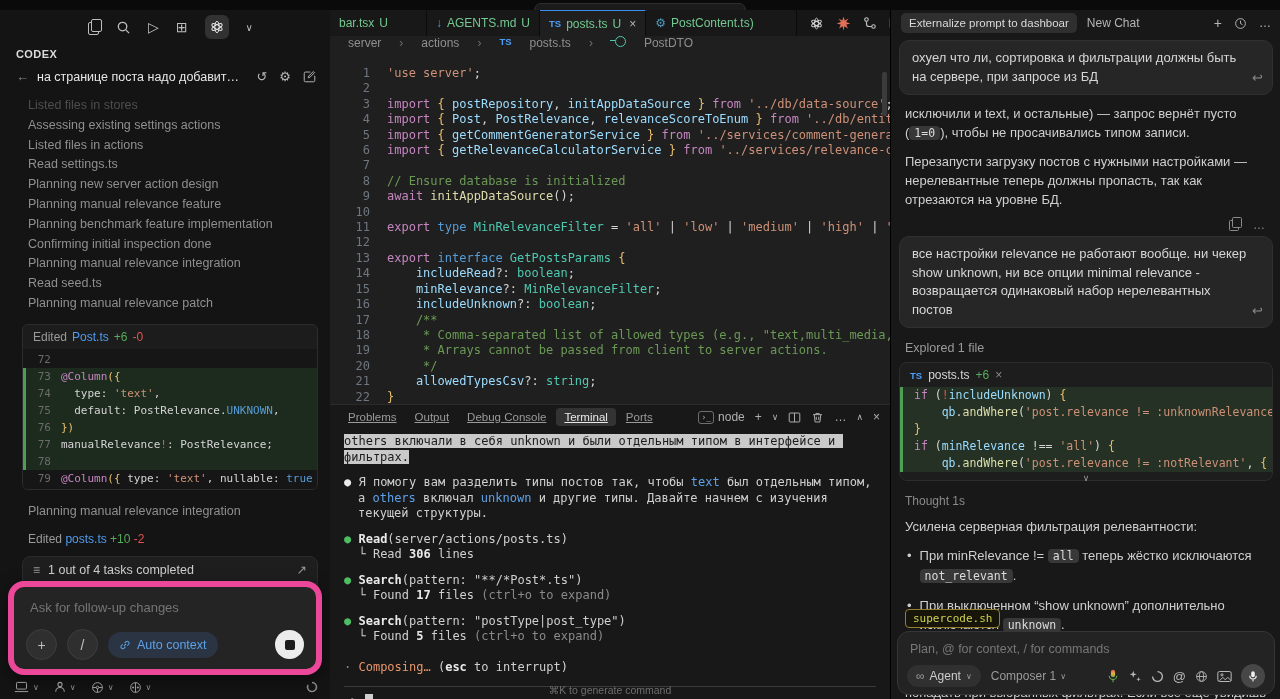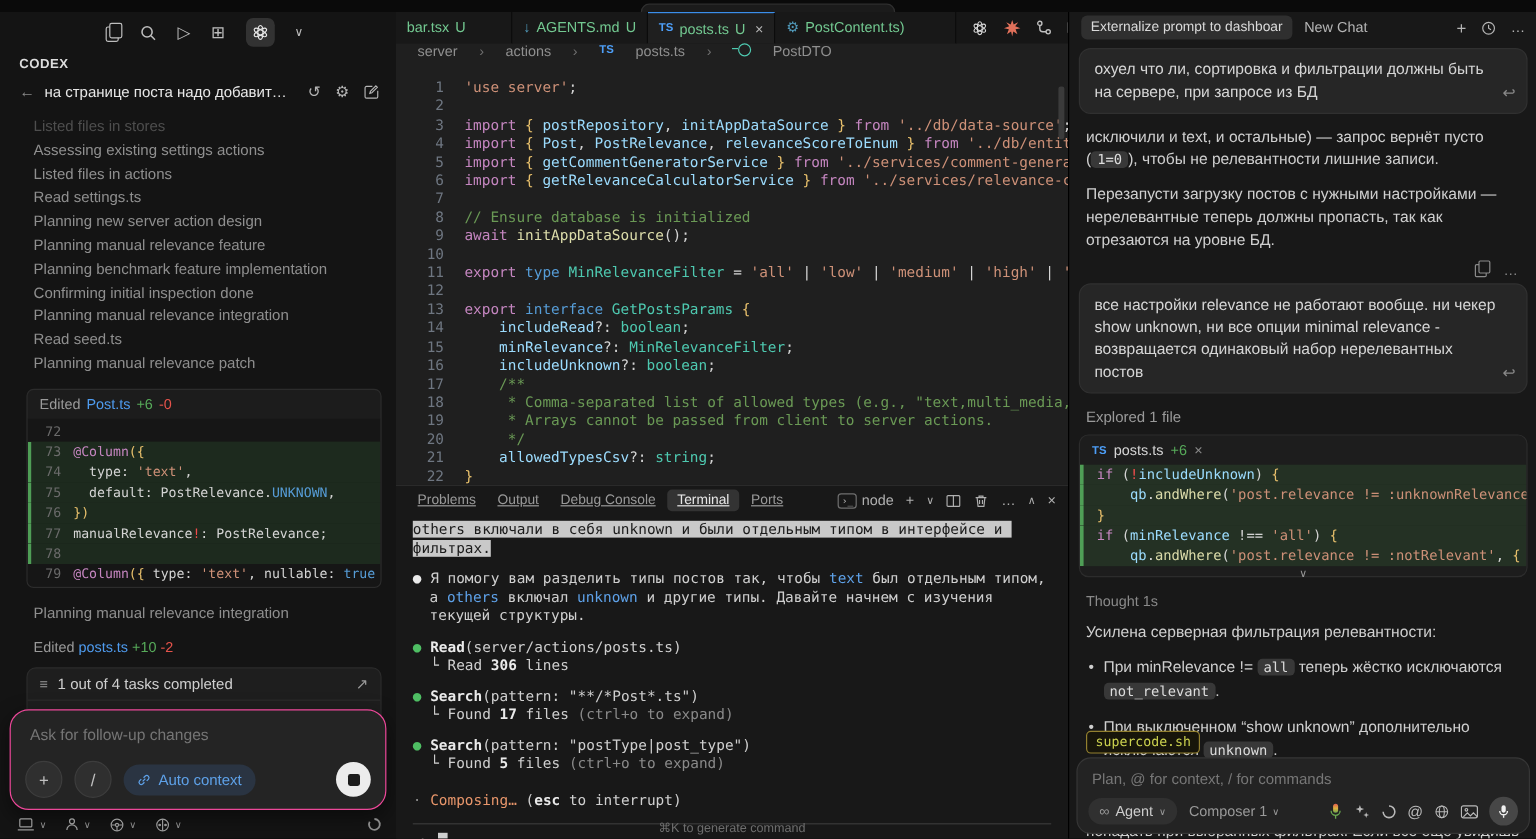--- a/index.html
+++ b/index.html
@@ -34,21 +34,21 @@
   .f-blue{color:#4f9cf0;} .f-add{color:#57ab5a;} .f-del{color:#e5534b;}
   .dc-body{background:#161616;font:11px "DejaVu Sans Mono",monospace;line-height:17px;padding:2px 0;}
   .code-row{display:flex;white-space:pre;}
   .dc-body .code-row.added{background:rgba(68,140,72,.17);box-shadow:inset 3px 0 0 #4f9e56;}
   .dc-body .ln{width:28px;flex:none;text-align:right;padding-right:10px;color:#6b6b6b;}
   .edited-line{margin:10px 0 0 28px;font-size:12px;color:#9a9a9a;}
   .tasks-card{margin:10px 12px 0 22px;background:#1e1e1e;border:1px solid #2b2b2b;border-radius:8px;}
   .tc-row{height:26px;display:flex;align-items:center;gap:8px;padding:0 10px;font-size:12.5px;color:#cfcfcf;}
   .tc-row + .tc-row{border-top:1px solid #2b2b2b;color:#b9b9b9;}
   .tc-ic{color:#9a9a9a;font-size:12px;} .tc-right{margin-left:auto;color:#9a9a9a;}
-  .followup{position:absolute;left:8px;right:8px;bottom:24px;height:82px;background:#242424;border:1px solid #ec4899;
+  .followup{position:absolute;left:8px;right:8px;bottom:24px;height:82px;background:#242424;border:6px solid #ec4899;
     border-radius:16px;box-shadow:0 6px 18px rgba(0,0,0,.45);}
   .fu-ph{padding:13px 16px 0;color:#757575;font-size:13px;}
   .fu-row{position:absolute;left:12px;right:12px;bottom:9px;display:flex;align-items:center;gap:10px;}
   .circle-btn{width:29px;height:29px;border-radius:50%;background:#2f2f2f;border:1px solid #3d3d3d;color:#c0c0c0;
     display:flex;align-items:center;justify-content:center;font-size:14px;}
   .auto-pill{height:26px;border-radius:13px;background:rgba(74,138,221,.16);color:#5ea1e8;display:flex;align-items:center;gap:6px;padding:0 11px;font-size:12.5px;}
   .stop-btn{margin-left:auto;width:29px;height:29px;border-radius:50%;background:#ececec;display:flex;align-items:center;justify-content:center;}
   .stop-sq{width:10px;height:10px;border-radius:2px;background:#1c1c1c;}
   .side-foot{position:absolute;left:14px;right:12px;bottom:3px;height:18px;display:flex;align-items:center;gap:15px;color:#8a8a8a;}
   .sf-g{display:flex;align-items:center;gap:4px;} .sf-ch{font-size:8px;color:#8a8a8a;}
@@ -456,21 +456,21 @@
         </span>
         <span style="font-size:12px">…</span>
       </span>
     </div>
 
     <div class="bubble">
       <span>охуел что ли, сортировка и фильтрации должны быть на сервере, при запросе из БД</span>
       <span class="undo">↩</span>
     </div>
 
-    <div class="para"><span>исключили и text, и остальные) — запрос вернёт пусто (</span><span class="s-chip">1=0</span><span>), чтобы не релевантности лишние записи.</span></div>
+    <div class="para"><span>исключили и text, и остальные) — запрос вернёт пусто (</span><span class="s-chip">1=0</span><span>), чтобы не просачивались типом записи.</span></div>
     <div class="para"><span>Перезапусти загрузку постов с нужными настройками — нерелевантные теперь должны пропасть, так как отрезаются на уровне БД.</span></div>
 
     <div class="action-row">
       <span class="i-copy-sm"></span>
       <span style="font-size:12px">…</span>
     </div>
 
     <div class="bubble">
       <span>все настройки relevance не работают вообще. ни чекер show unknown, ни все опции minimal relevance - возвращается одинаковый набор нерелевантных постов</span>
       <span class="undo">↩</span>

